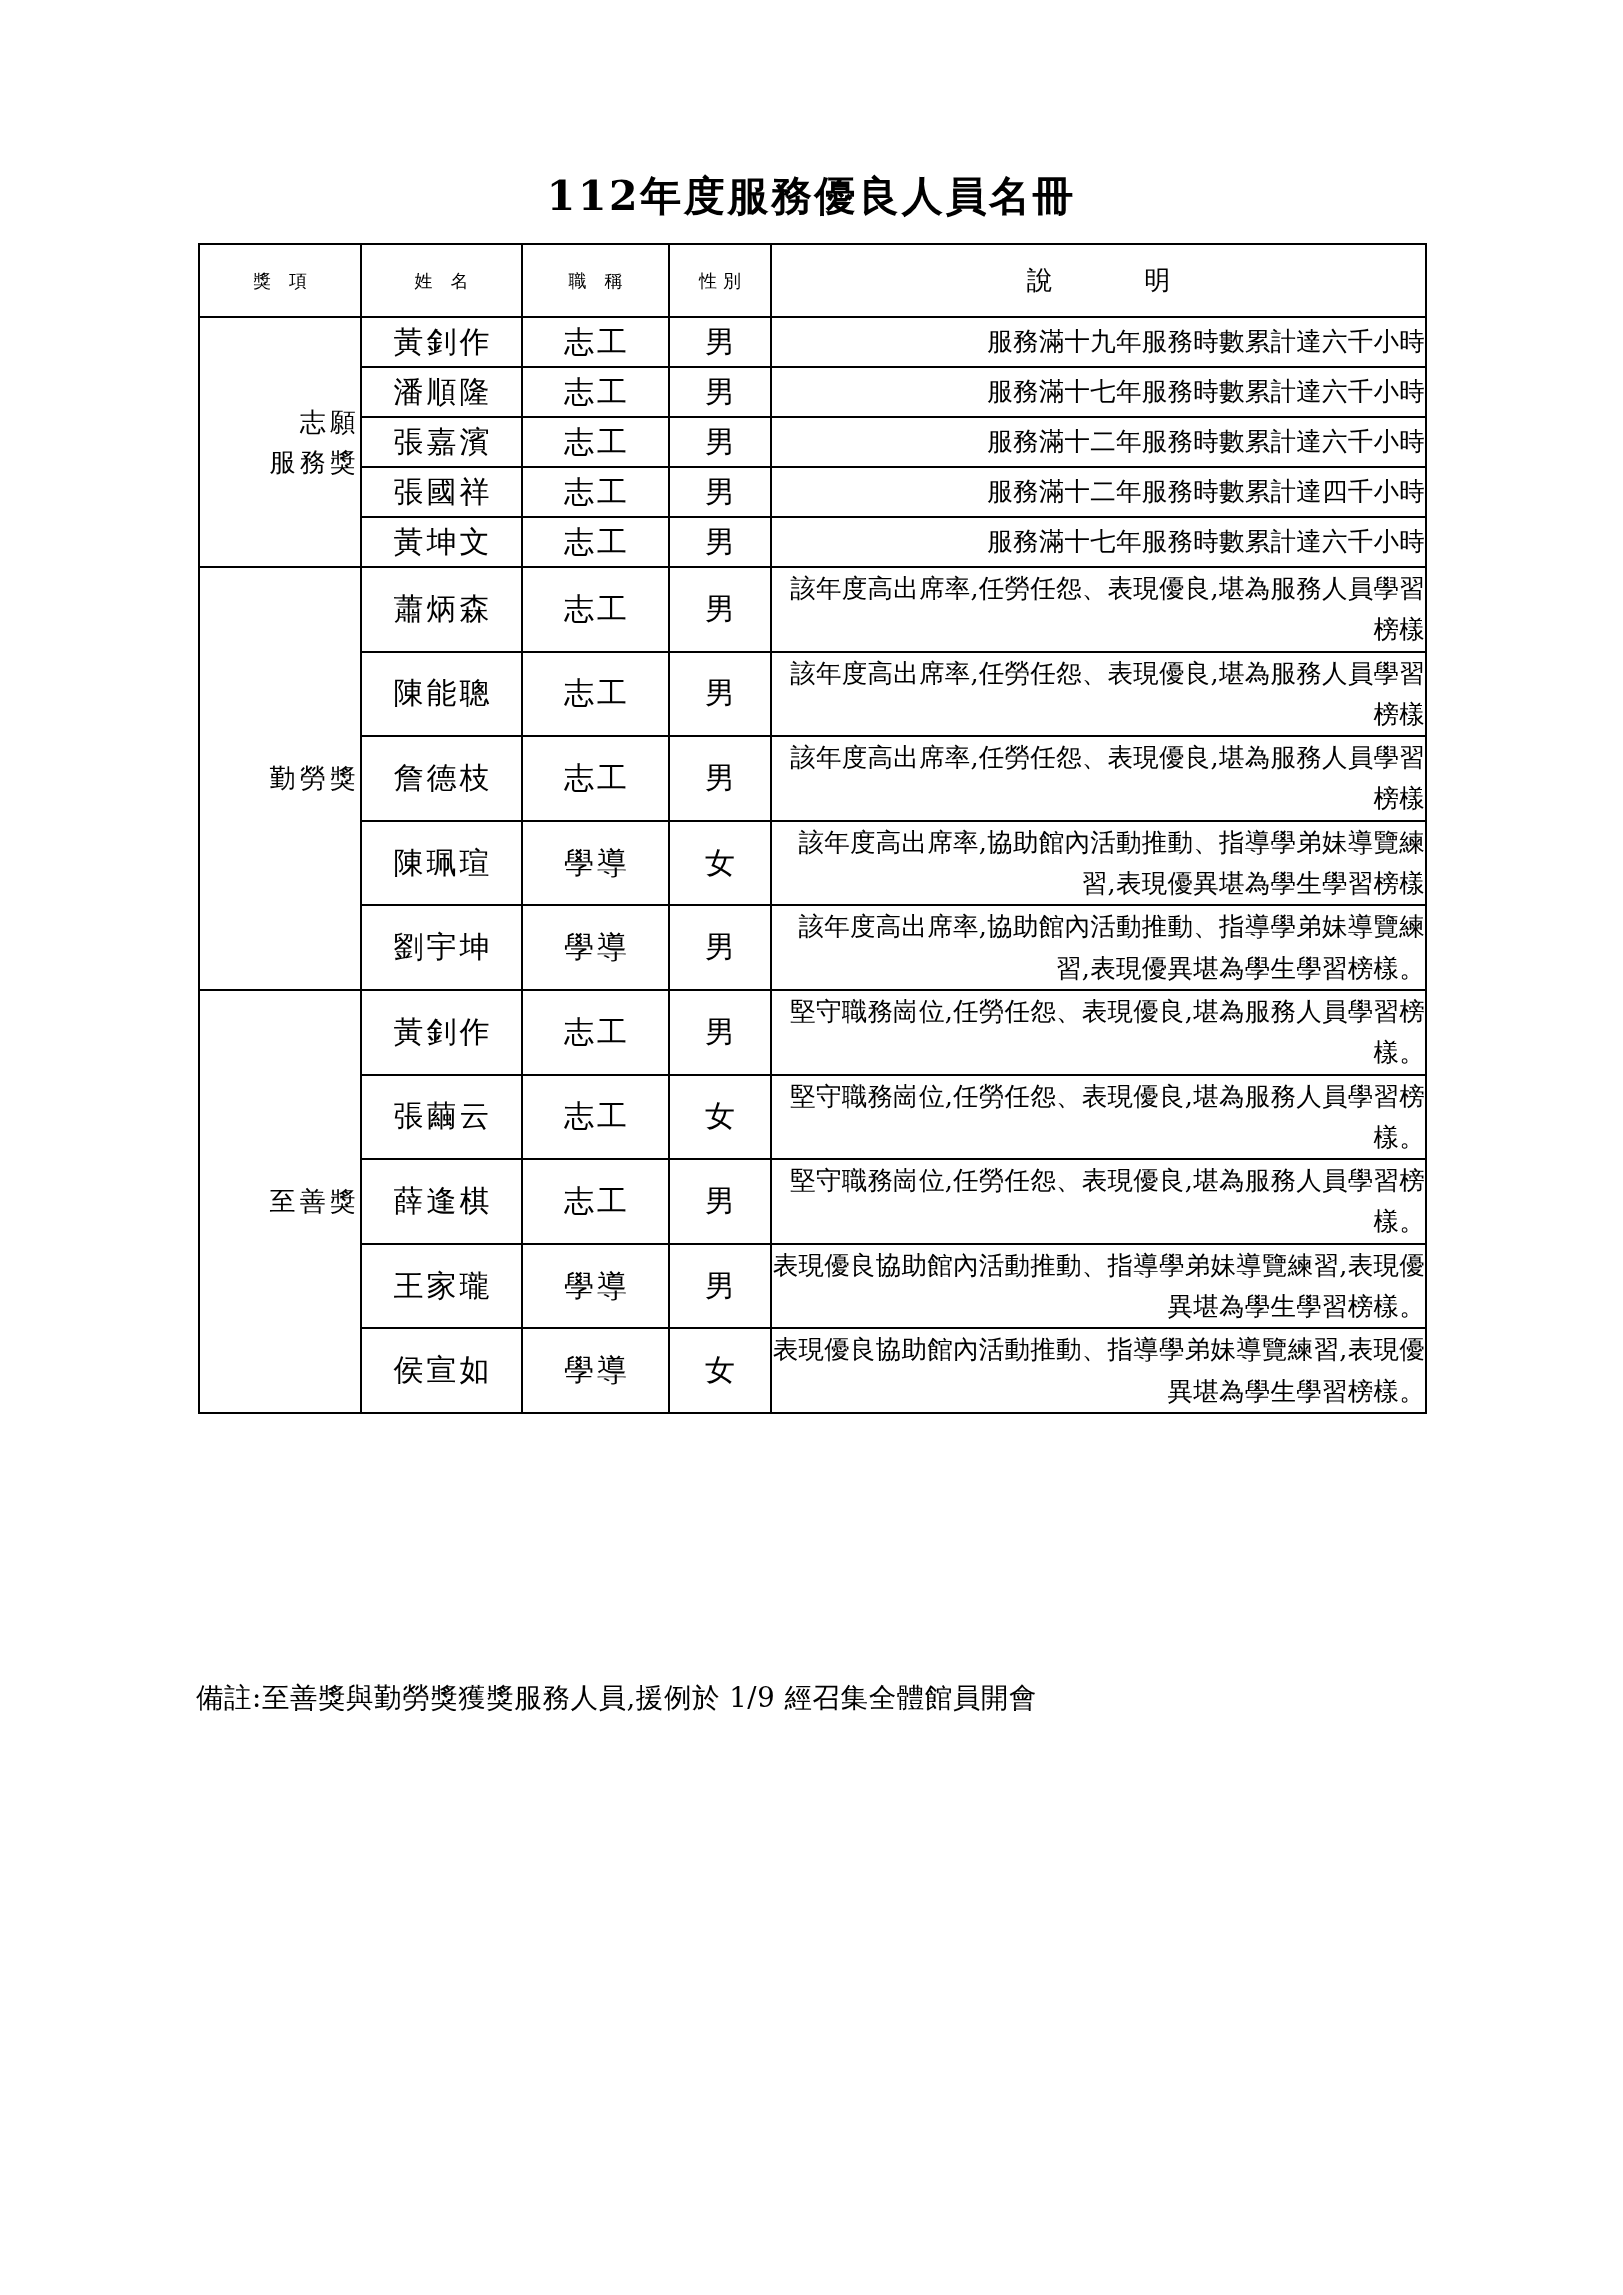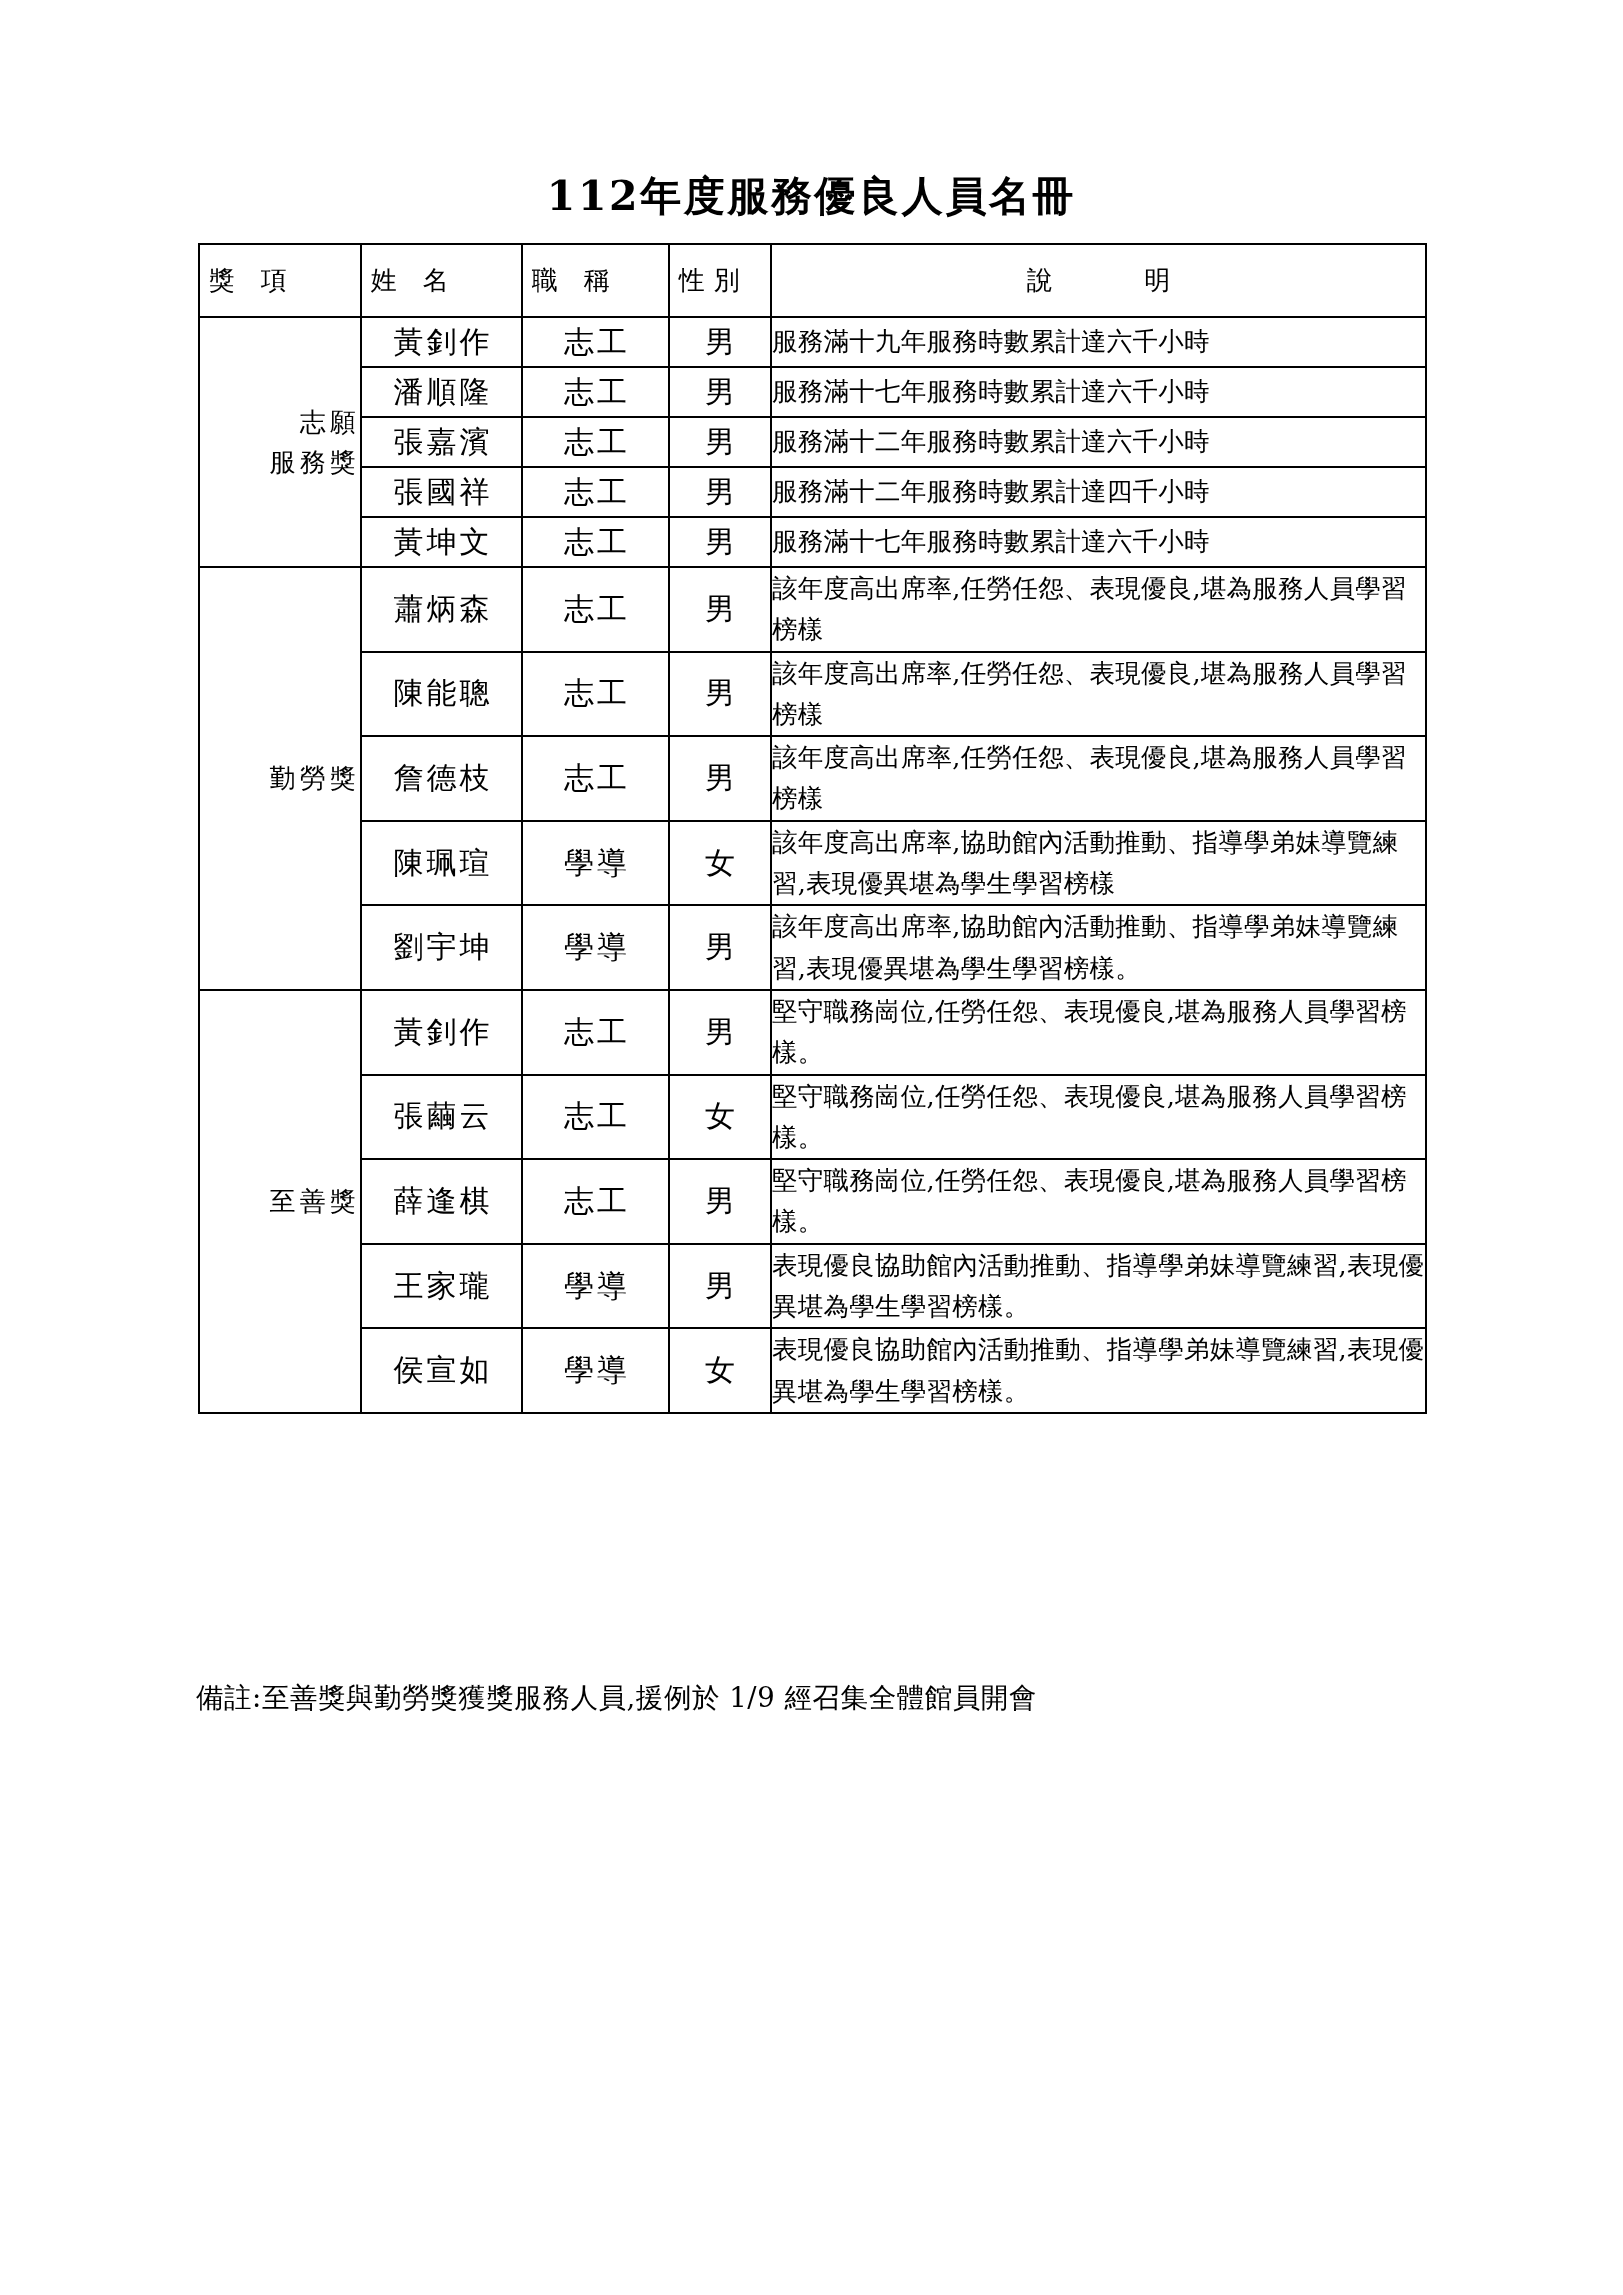--- a/index.html
+++ b/index.html
@@ -57,21 +57,22 @@
   col.c-award  { width: 162px; }
   col.c-name   { width: 161px; }
   col.c-title  { width: 147px; }
   col.c-gender { width: 102px; }
   col.c-desc   { width: 655px; }
 
   thead td {
     height: 71px;
   }
   .hdr {
-    font-size: 26px;
+    text-align: center;
+    font-size: 18px;
     letter-spacing: 0.34em;
     text-indent: 0.34em;
     white-space: nowrap;
   }
   .hdr-desc {
     text-align: center;
     font-size: 26px;
     letter-spacing: 1.6em;
     text-indent: 1.6em;
     white-space: nowrap;
@@ -84,21 +85,21 @@
     text-indent: 0.16em;
   }
   td.name-cell, td.title-cell, td.gender-cell {
     text-align: center;
     font-size: 30px;
     letter-spacing: 0.1em;
     text-indent: 0.1em;
     white-space: nowrap;
   }
   td.desc-cell {
-    text-align: left;
+    text-align: right;
     font-size: 25.5px;
     padding: 0 5.2px 0 7.9px;
     line-height: 1.62;
     letter-spacing: 0.01em;
   }
   tr.r-short td { height: 48px; }
   tr.r-tall  td { height: 67px; }
 
   .note {
     position: absolute;

